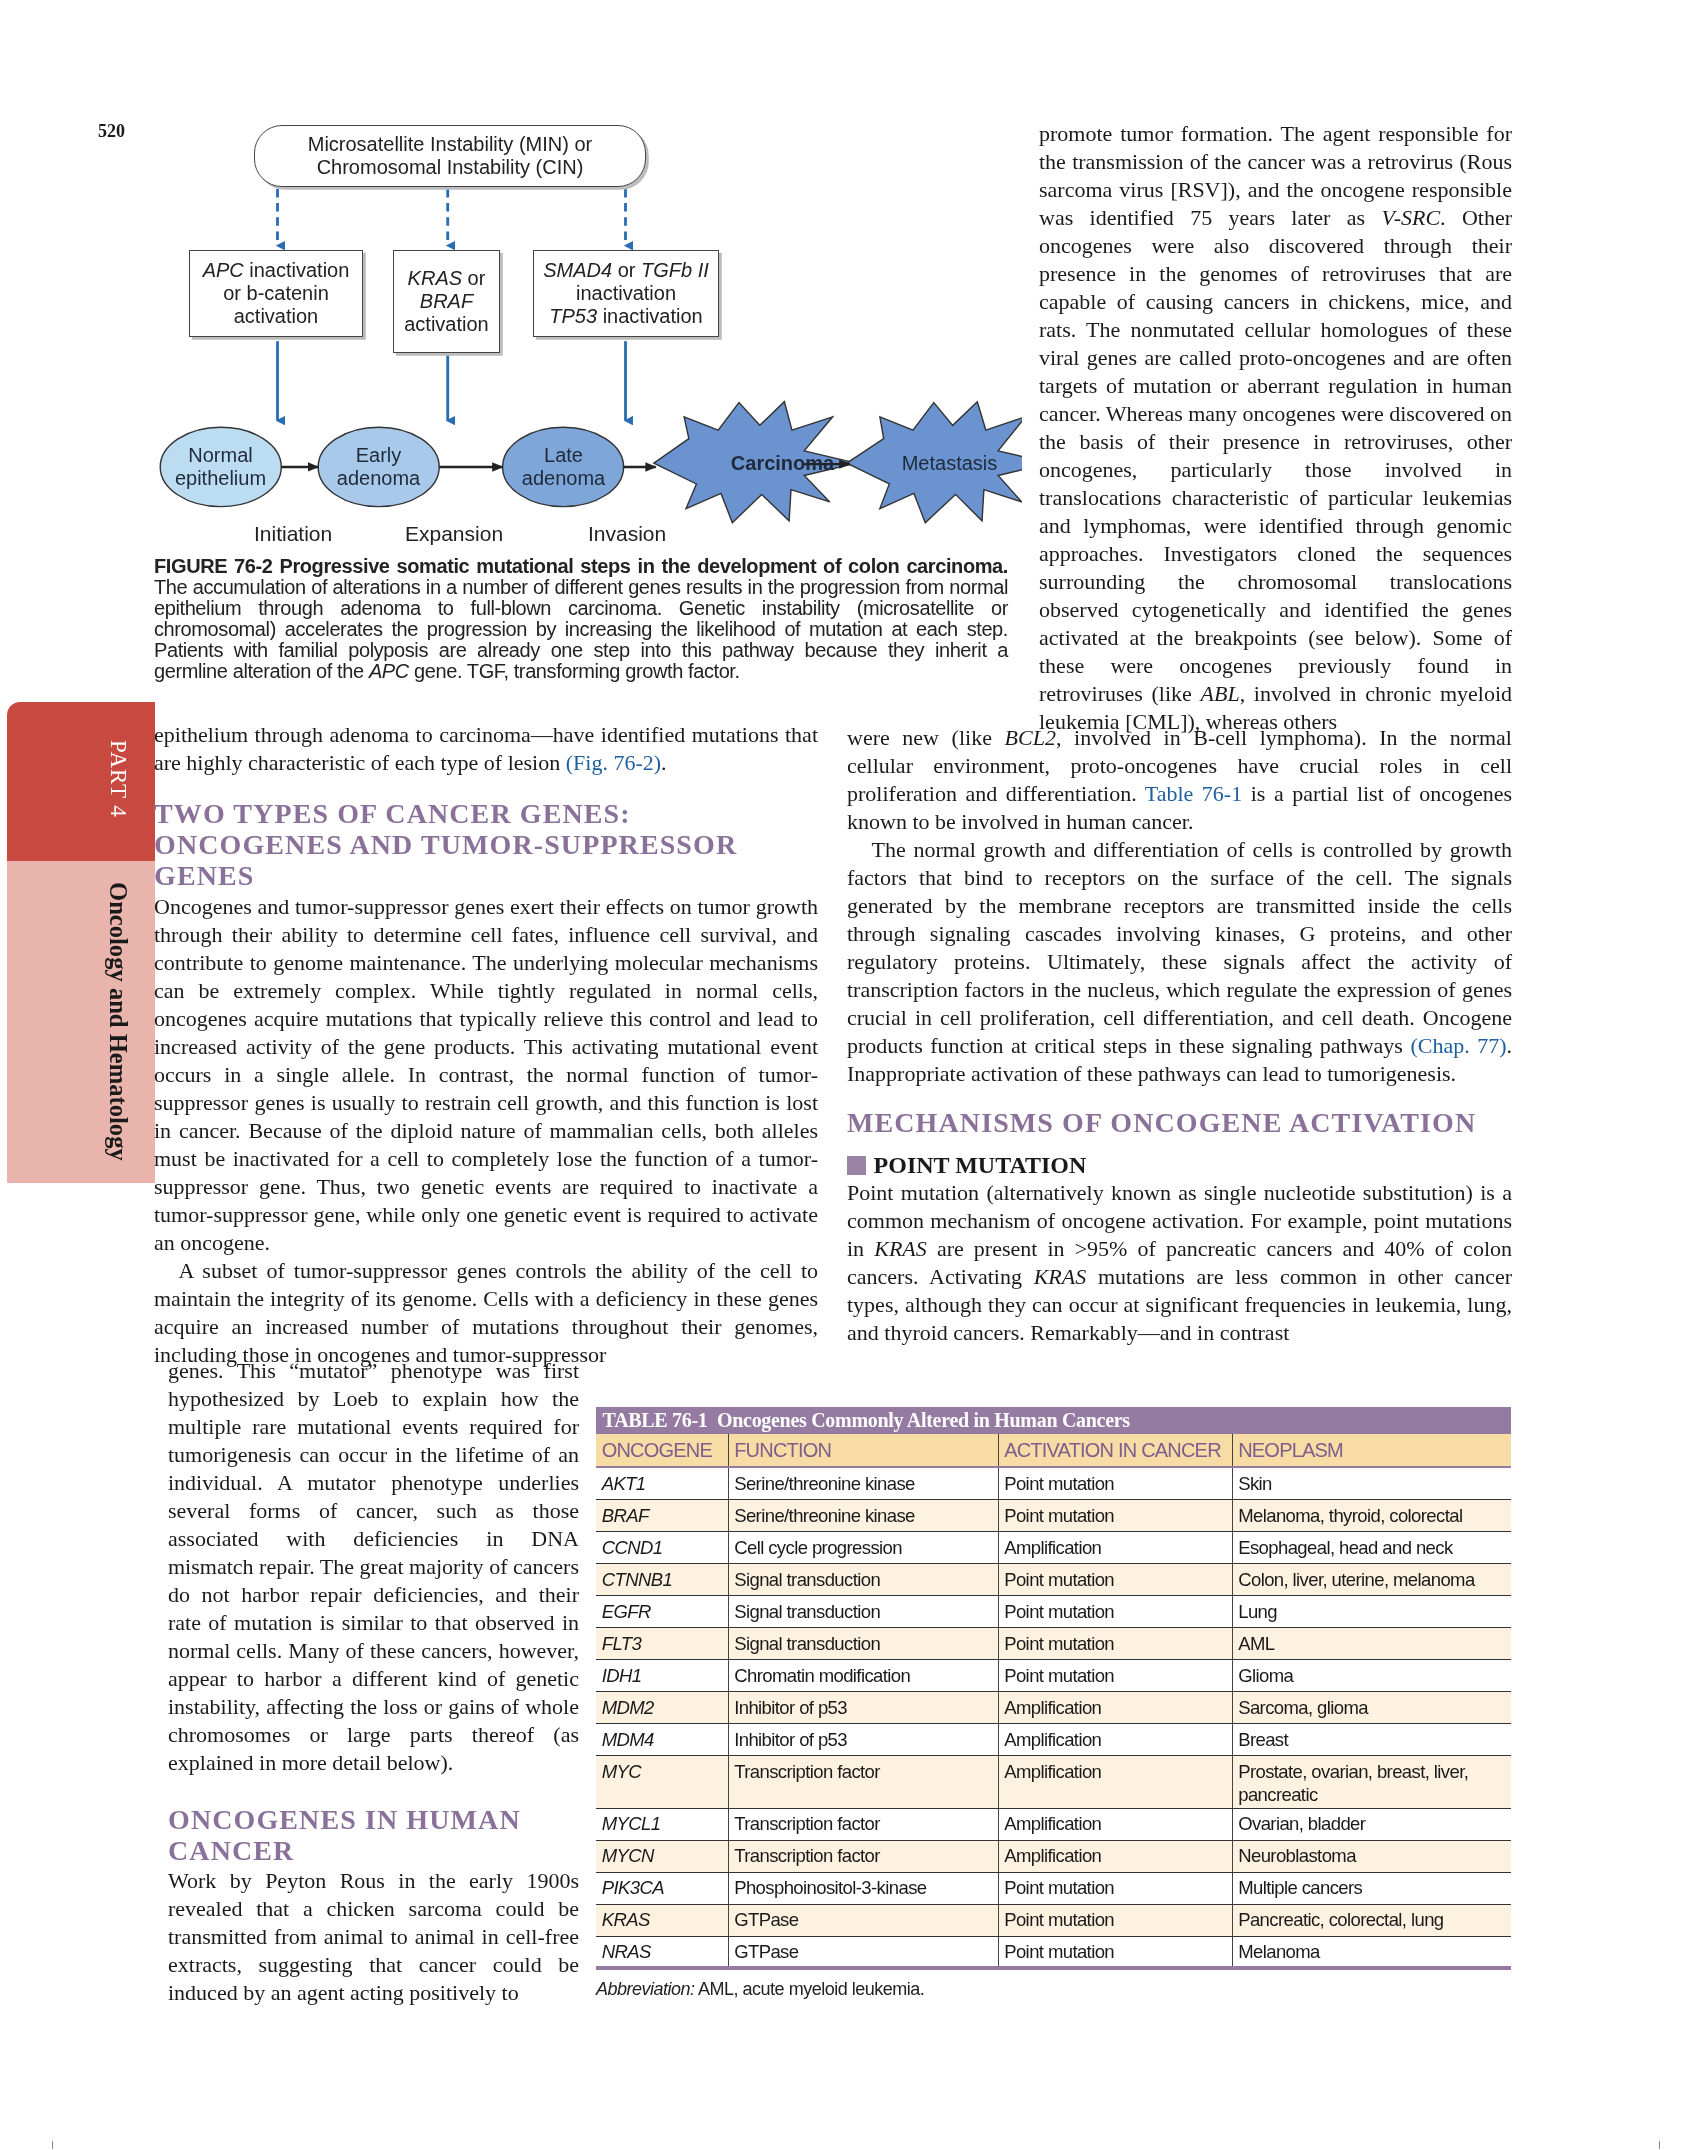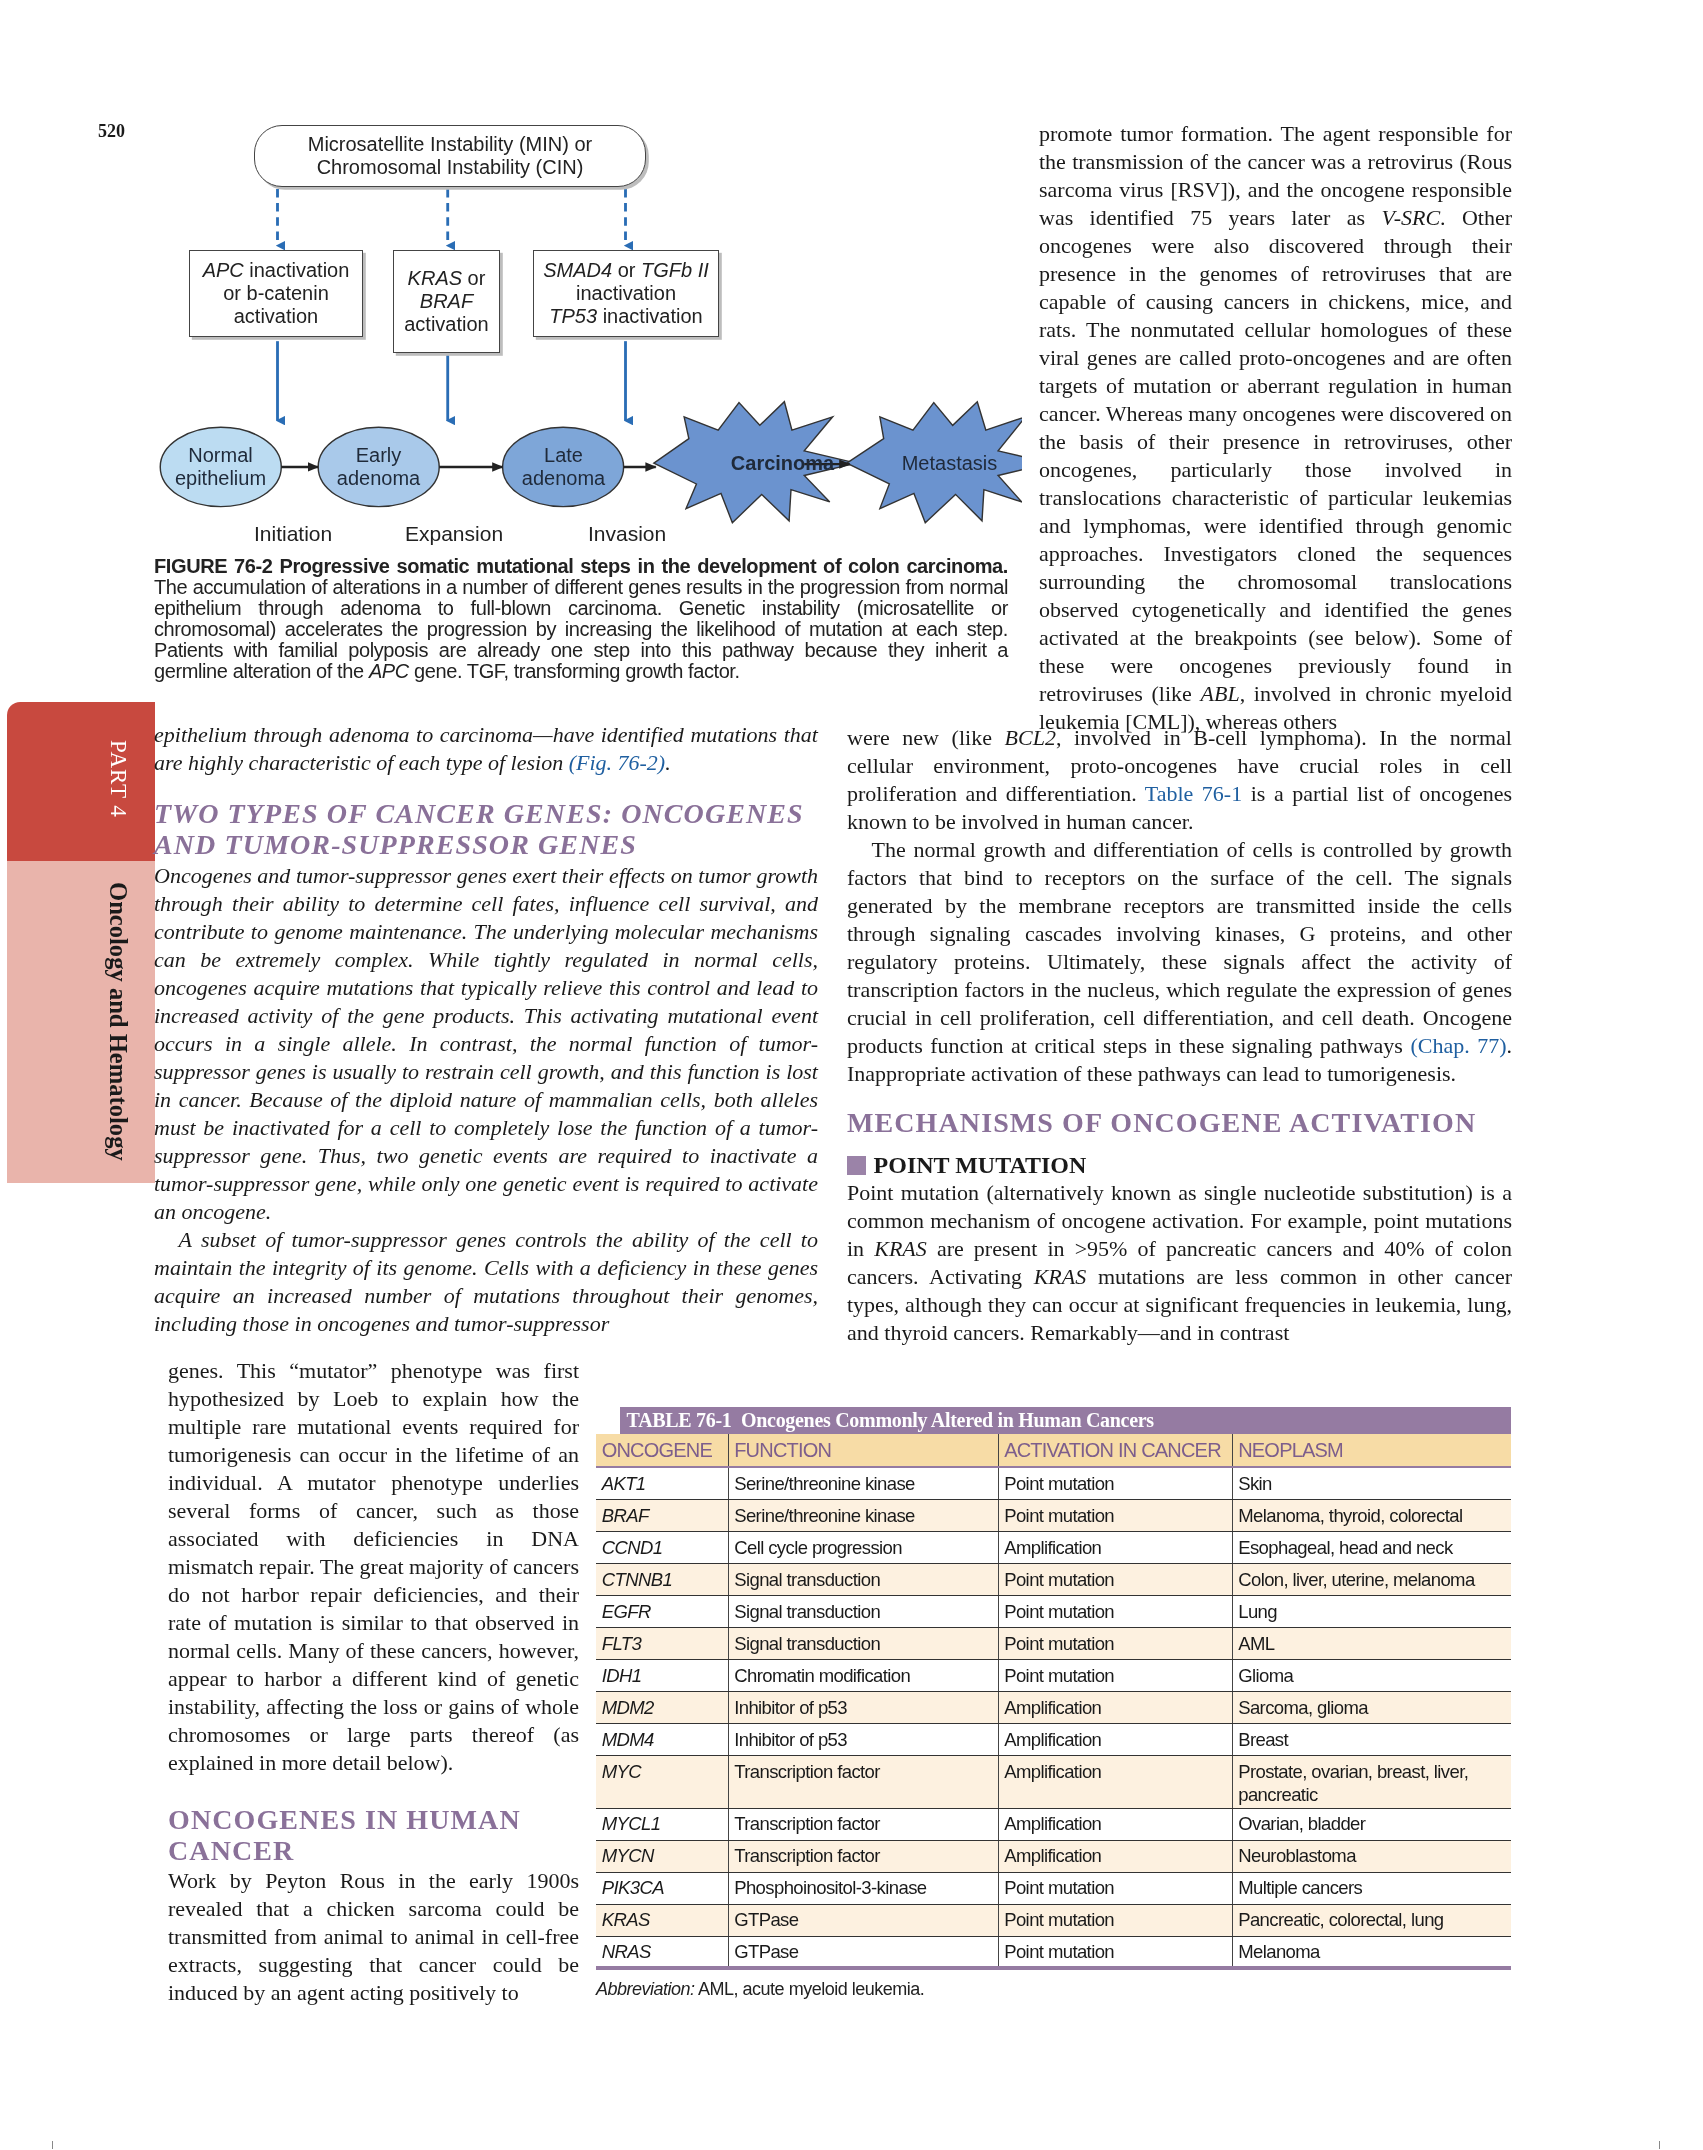--- a/index.html
+++ b/index.html
@@ -38,21 +38,21 @@
   .indent { text-indent: 24.6px; }
   .link { color: #1f5fa0; }
   i { font-style: italic; }
   .h1 { color: #8a7199; font-weight: bold; font-size: 28px; line-height: 31px; letter-spacing: 1.1px; text-align: left; }
   .h2 { font-weight: bold; font-size: 24px; line-height: 28px; display: flex; align-items: center; text-align: left; }
   .h2 .sq { width: 19px; height: 19px; background: #9b83a8; margin-right: 7.6px; display: inline-block; }
 
   
   .tbl { position: absolute; left: 596px; top: 1407px; width: 915px; font-family: "Liberation Sans", "DejaVu Sans", sans-serif; }
   .tbl-title { background: #957ba2; color: #fff; font-family: "Liberation Serif", "DejaVu Serif", serif; font-size: 20px;
-               height: 27.4px; line-height: 27.4px; padding-left: 6.6px; letter-spacing: -0.3px; margin-left: 24px; }
+               height: 27.4px; line-height: 27.4px; padding-left: 6.6px; letter-spacing: -0.3px; }
   .tbl-title b { font-weight: bold; }
   table { width: 100%; border-collapse: collapse; font-size: 18.5px; letter-spacing: -0.6px; }
   th { background: #f7dca6; color: #7d5e8c; font-weight: normal; text-align: left; height: 33px; padding: 0 5.7px;
        border-bottom: 2.8px solid #957ba2; border-left: 1.4px solid #444; font-size: 20px; letter-spacing: -0.8px; }
   th:first-child { border-left: none; }
   td { vertical-align: top; padding: 3.8px 5.7px 1.9px 5.7px; height: 32px; border-bottom: 1.9px solid #333; border-left: 1.4px solid #444; line-height: 23px; }
   td:first-child { border-left: none; font-style: italic; }
   tr.alt td { background: #fdf1e0; }
   tr:last-child td { border-bottom: 4.7px solid #957ba2; }
   col.c1 { width: 132px; } col.c2 { width: 270px; } col.c3 { width: 234px; } col.c4 { width: 279px; }
@@ -144,21 +144,21 @@
   <b>FIGURE 76-2</b><b> Progressive somatic mutational steps in the development of colon carcinoma.</b><span> The accumulation of alterations in a number of different genes results in the progression from normal epithelium through adenoma to full-blown carcinoma. Genetic instability (microsatellite or chromosomal) accelerates the progression by increasing the likelihood of mutation at each step. Patients with familial polyposis are already one step into this pathway because they inherit a germline alteration of the </span><i>APC</i><span> gene. TGF, transforming growth factor.</span>
 </div>
 
 <div class="side-tab">
   <div class="red"></div>
   <div class="pink"></div>
   <div class="tab-text tab-part">PART 4</div>
   <div class="tab-text tab-title">Oncology and Hematology</div>
 </div>
 
-<div class="col" style="left:154px; top:721px; width:664px;font-style:italic;">
+<div class="col" style="left:154px; top:721px; width:664px;">
   <p><span>epithelium through adenoma to carcinoma—have identified mutations that are highly characteristic of each type of lesion </span><span class="link">(Fig. 76-2)</span><span>.</span></p>
   <h2 class="h1" style="margin-top:21px; margin-bottom:1.9px; width:653px;">TWO TYPES OF CANCER GENES: ONCOGENES AND TUMOR-SUPPRESSOR GENES</h2>
   <p>Oncogenes and tumor-suppressor genes exert their effects on tumor growth through their ability to determine cell fates, influence cell survival, and contribute to genome maintenance. The underlying molecular mechanisms can be extremely complex. While tightly regulated in normal cells, oncogenes acquire mutations that typically relieve this control and lead to increased activity of the gene products. This activating mutational event occurs in a single allele. In contrast, the normal function of tumor-suppressor genes is usually to restrain cell growth, and this function is lost in cancer. Because of the diploid nature of mammalian cells, both alleles must be inactivated for a cell to completely lose the function of a tumor-suppressor gene. Thus, two genetic events are required to inactivate a tumor-suppressor gene, while only one genetic event is required to activate an oncogene.</p>
   <p class="indent">A subset of tumor-suppressor genes controls the ability of the cell to maintain the integrity of its genome. Cells with a deficiency in these genes acquire an increased number of mutations throughout their genomes, including those in oncogenes and tumor-suppressor</p>
 </div>
 
 <div class="col" style="left:168px; top:1357px; width:411px;">
   <p>genes. This “mutator” phenotype was first hypothesized by Loeb to explain how the multiple rare mutational events required for tumorigenesis can occur in the lifetime of an individual. A mutator phenotype underlies several forms of cancer, such as those associated with deficiencies in DNA mismatch repair. The great majority of cancers do not harbor repair deficiencies, and their rate of mutation is similar to that observed in normal cells. Many of these cancers, however, appear to harbor a different kind of genetic instability, affecting the loss or gains of whole chromosomes or large parts thereof (as explained in more detail below).</p>
   <h2 class="h1" style="margin-top:26.5px; margin-bottom:1.9px; width:360px;">ONCOGENES IN HUMAN CANCER</h2>
   <p>Work by Peyton Rous in the early 1900s revealed that a chicken sarcoma could be transmitted from animal to animal in cell-free extracts, suggesting that cancer could be induced by an agent acting positively to</p>

